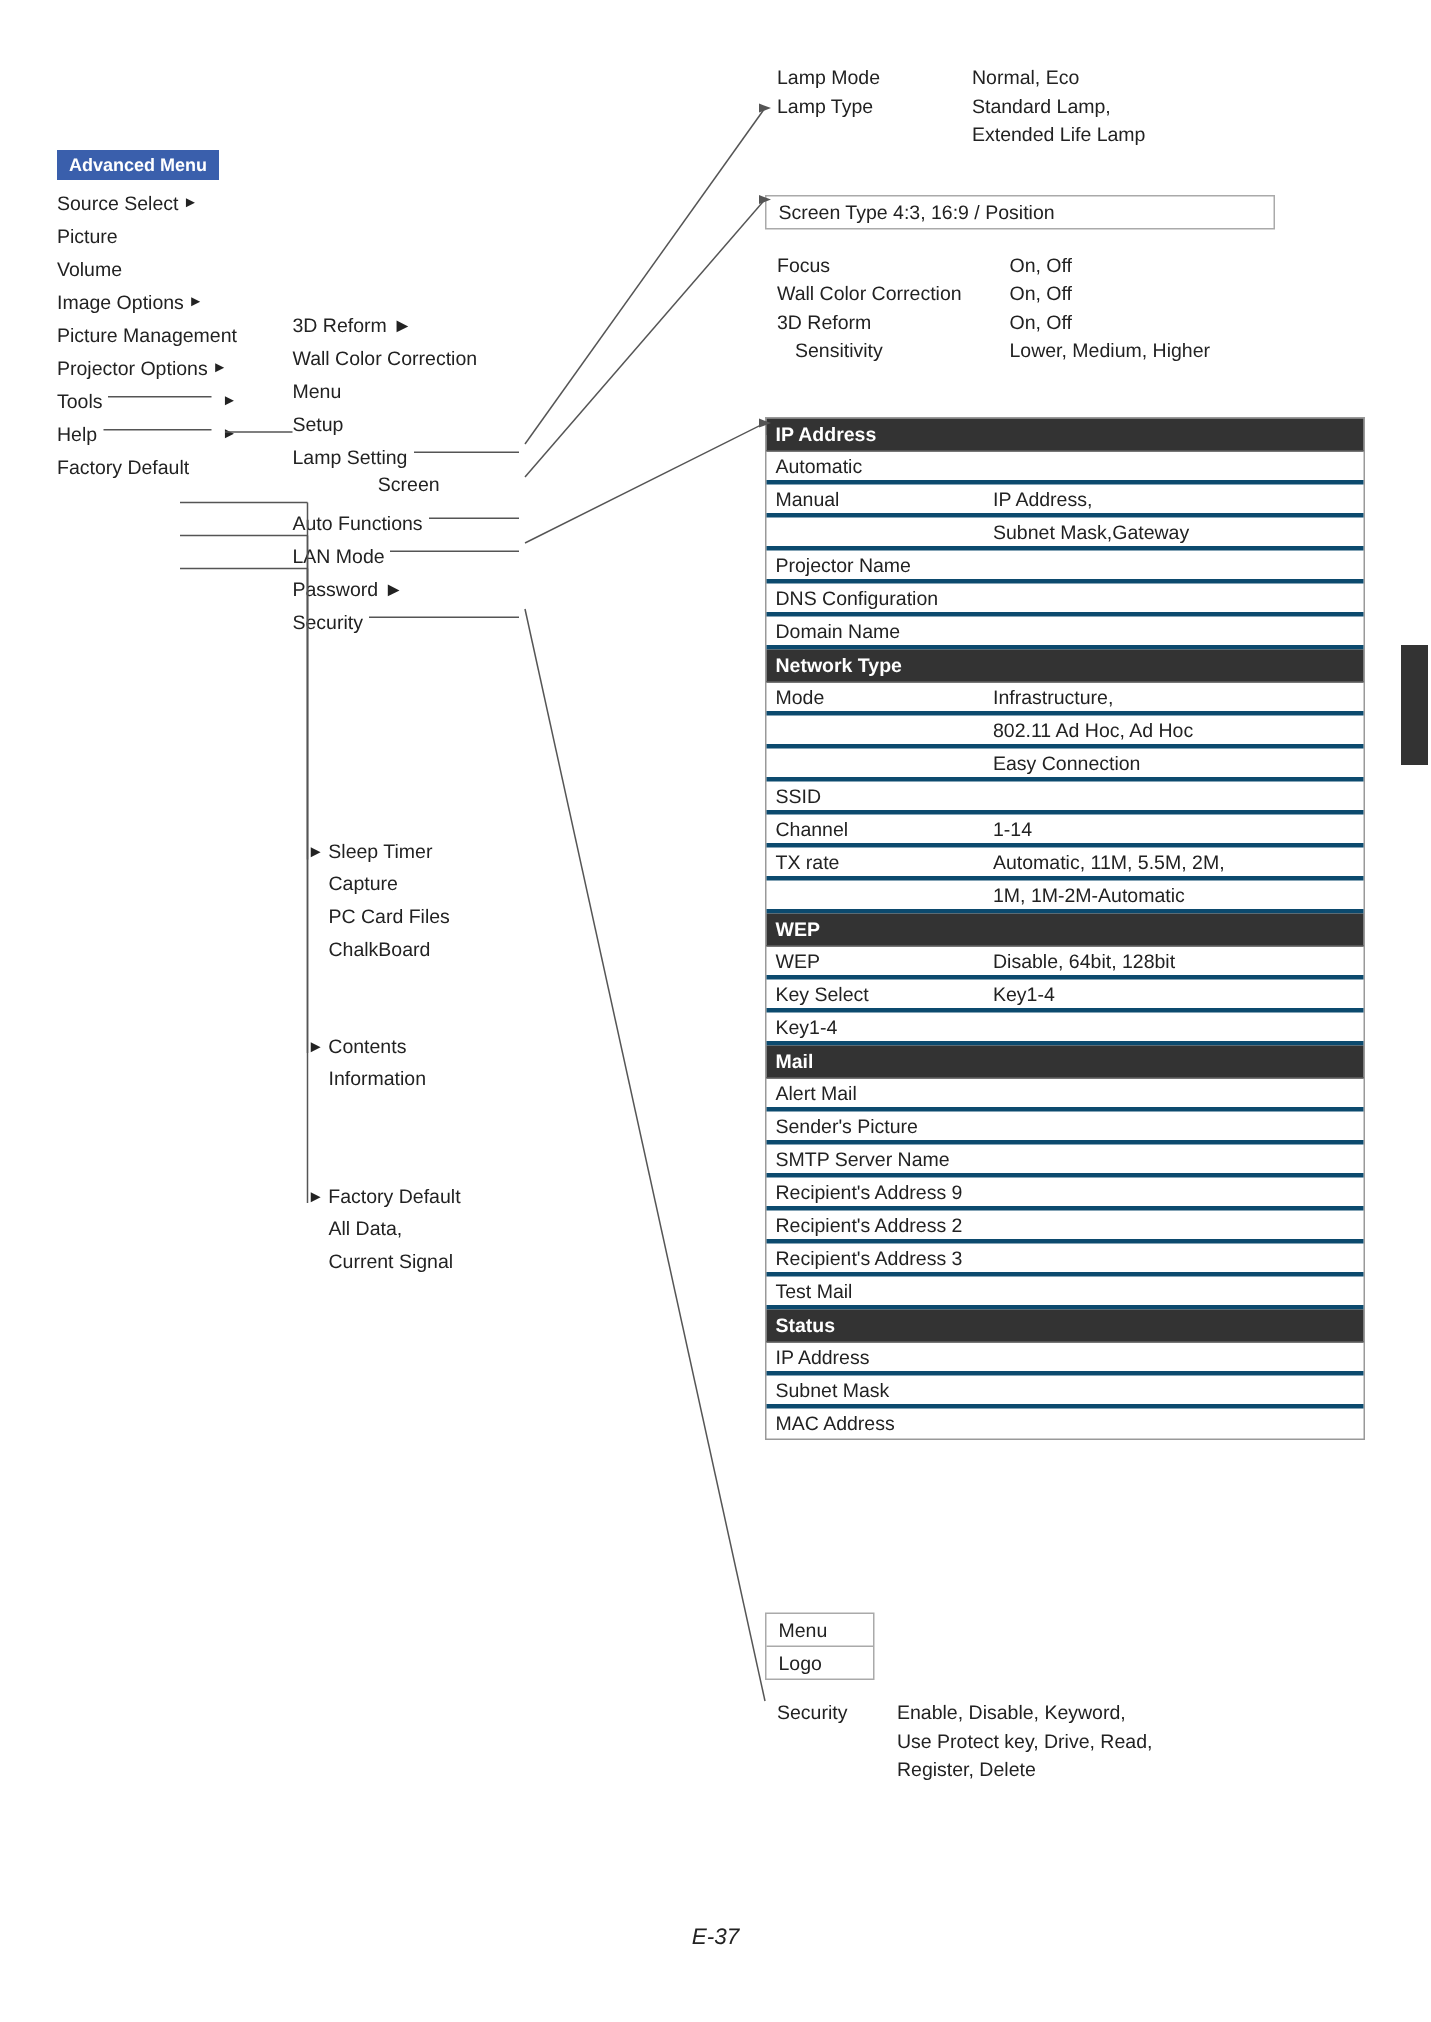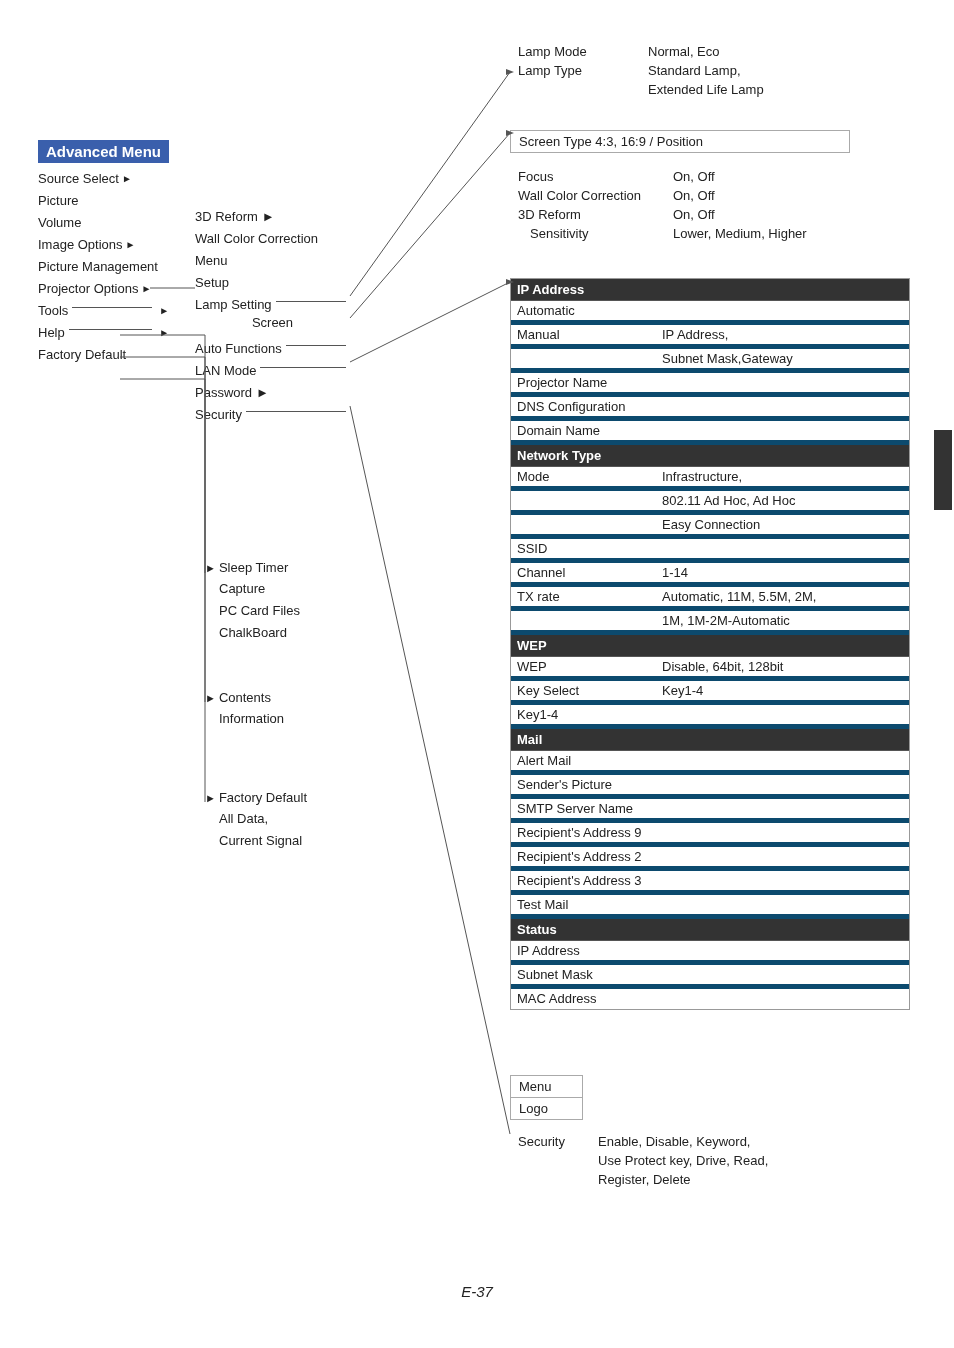--- a/index.html
+++ b/index.html
@@ -19,24 +19,23 @@
       padding: 30px 20px 40px 20px;
       position: relative;
     }
 
     
     .advanced-menu-box {
       background: #3a5fac;
       color: #fff;
       font-weight: bold;
       padding: 3px 8px;
-      font-size: 15px;
+      font-size: 12px;
       margin-bottom: 2px;
       display: inline-block;
-      margin-top: 40px;
     }
 
     .menu-item {
       display: flex;
       align-items: center;
       height: 22px;
       font-size: 13px;
       position: relative;
     }
 
@@ -99,21 +98,21 @@
       position: absolute;
       left: 490px;
       top: 248px;
       width: 400px;
       border: 1px solid #999;
       font-size: 13px;
     }
 
     .llb-row {
       display: flex;
-      border-bottom: 5px solid #0c4a6e;
+      border-bottom: 3px solid #0c4a6e;
       min-height: 20px;
     }
 
     .llb-row:last-child {
       border-bottom: none;
     }
 
     .llb-label {
       width: 145px;
       padding: 2px 6px;

